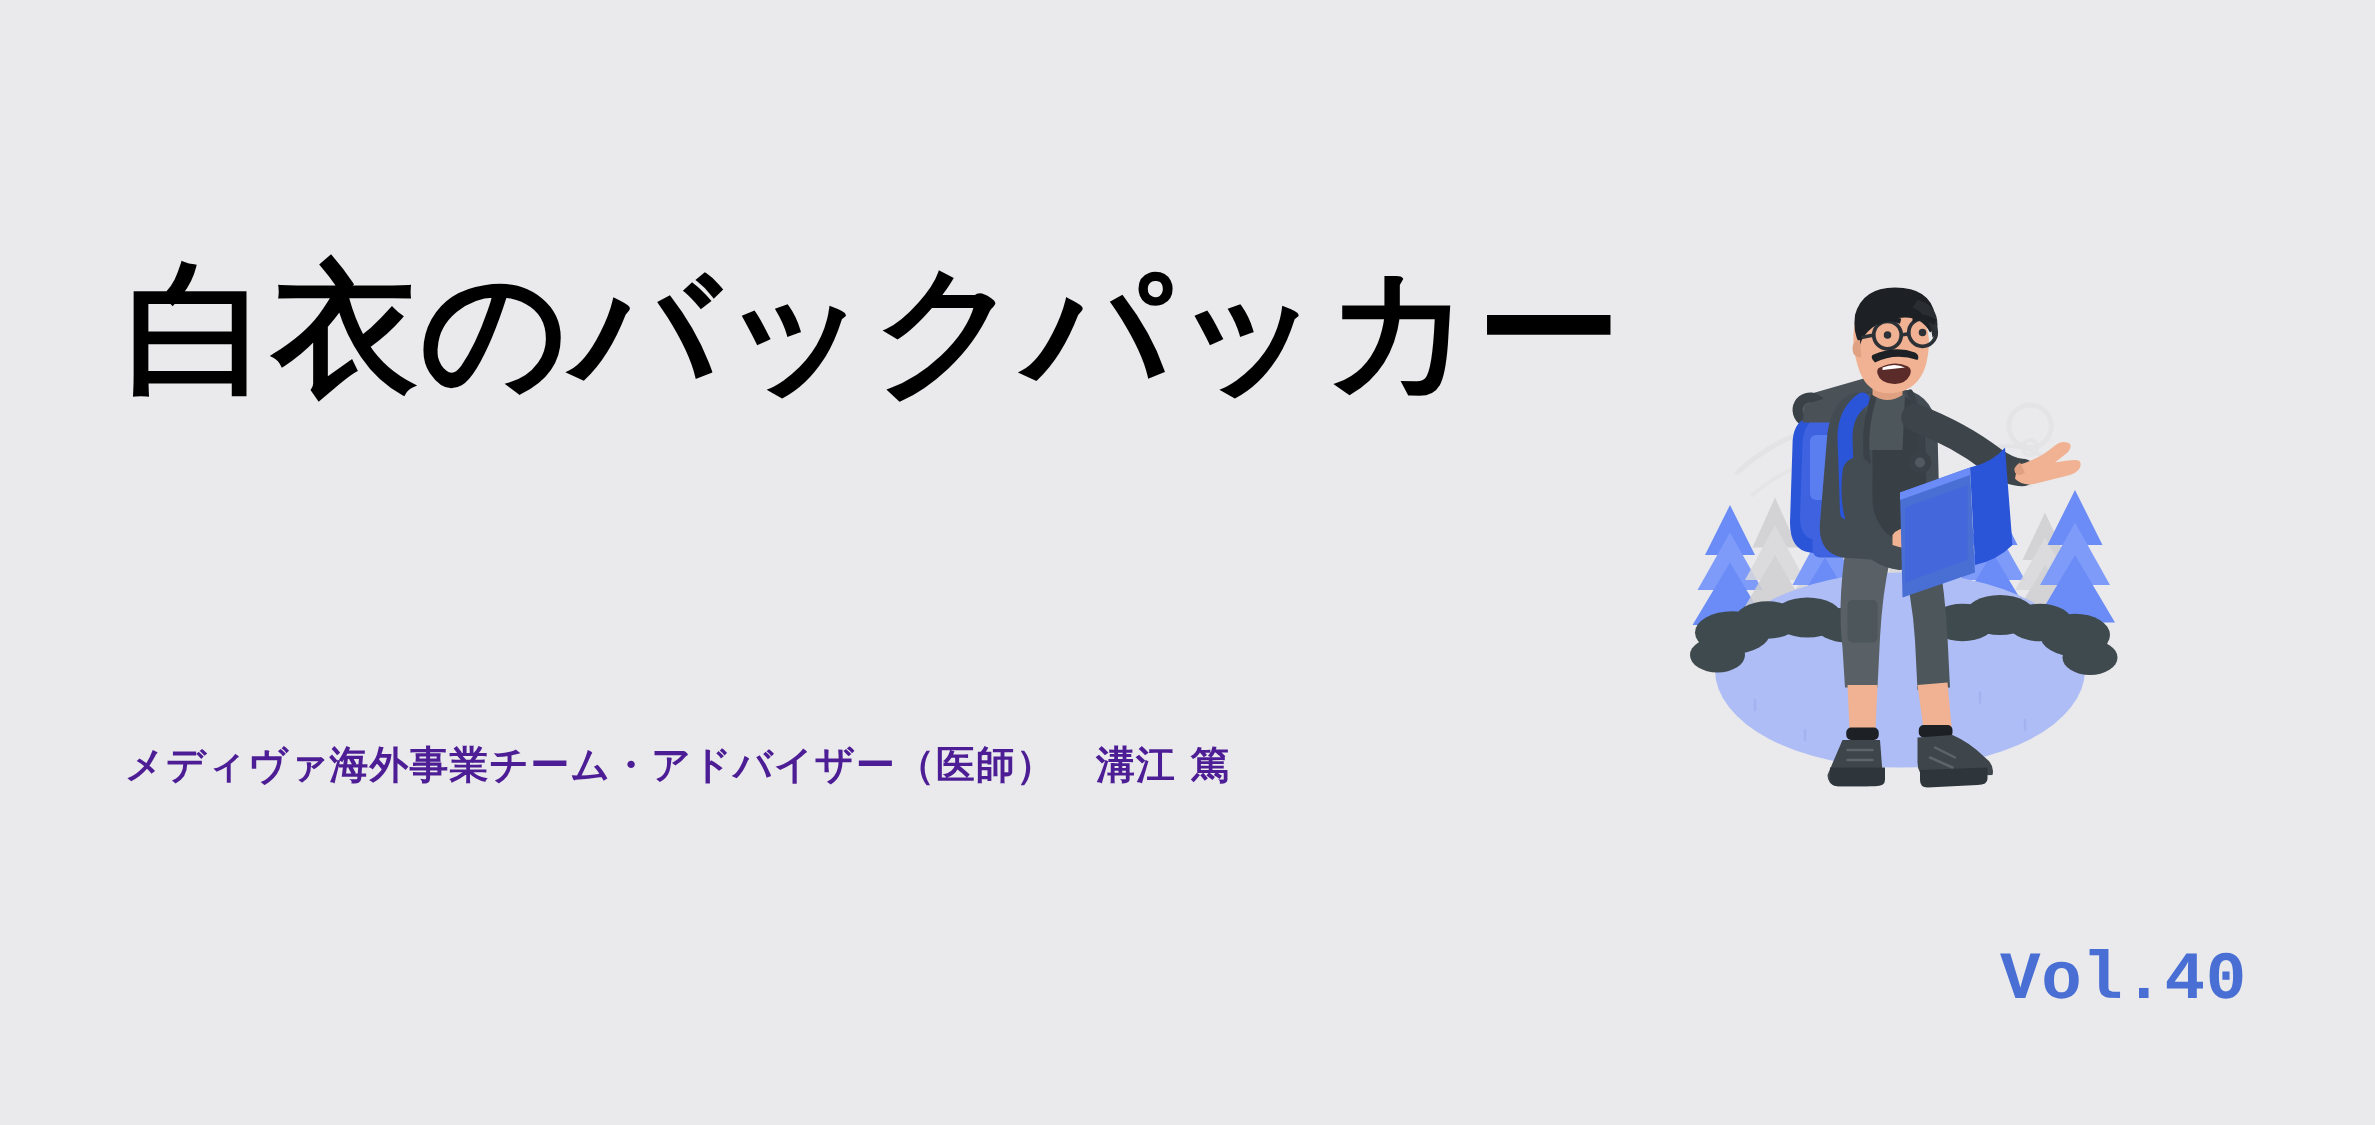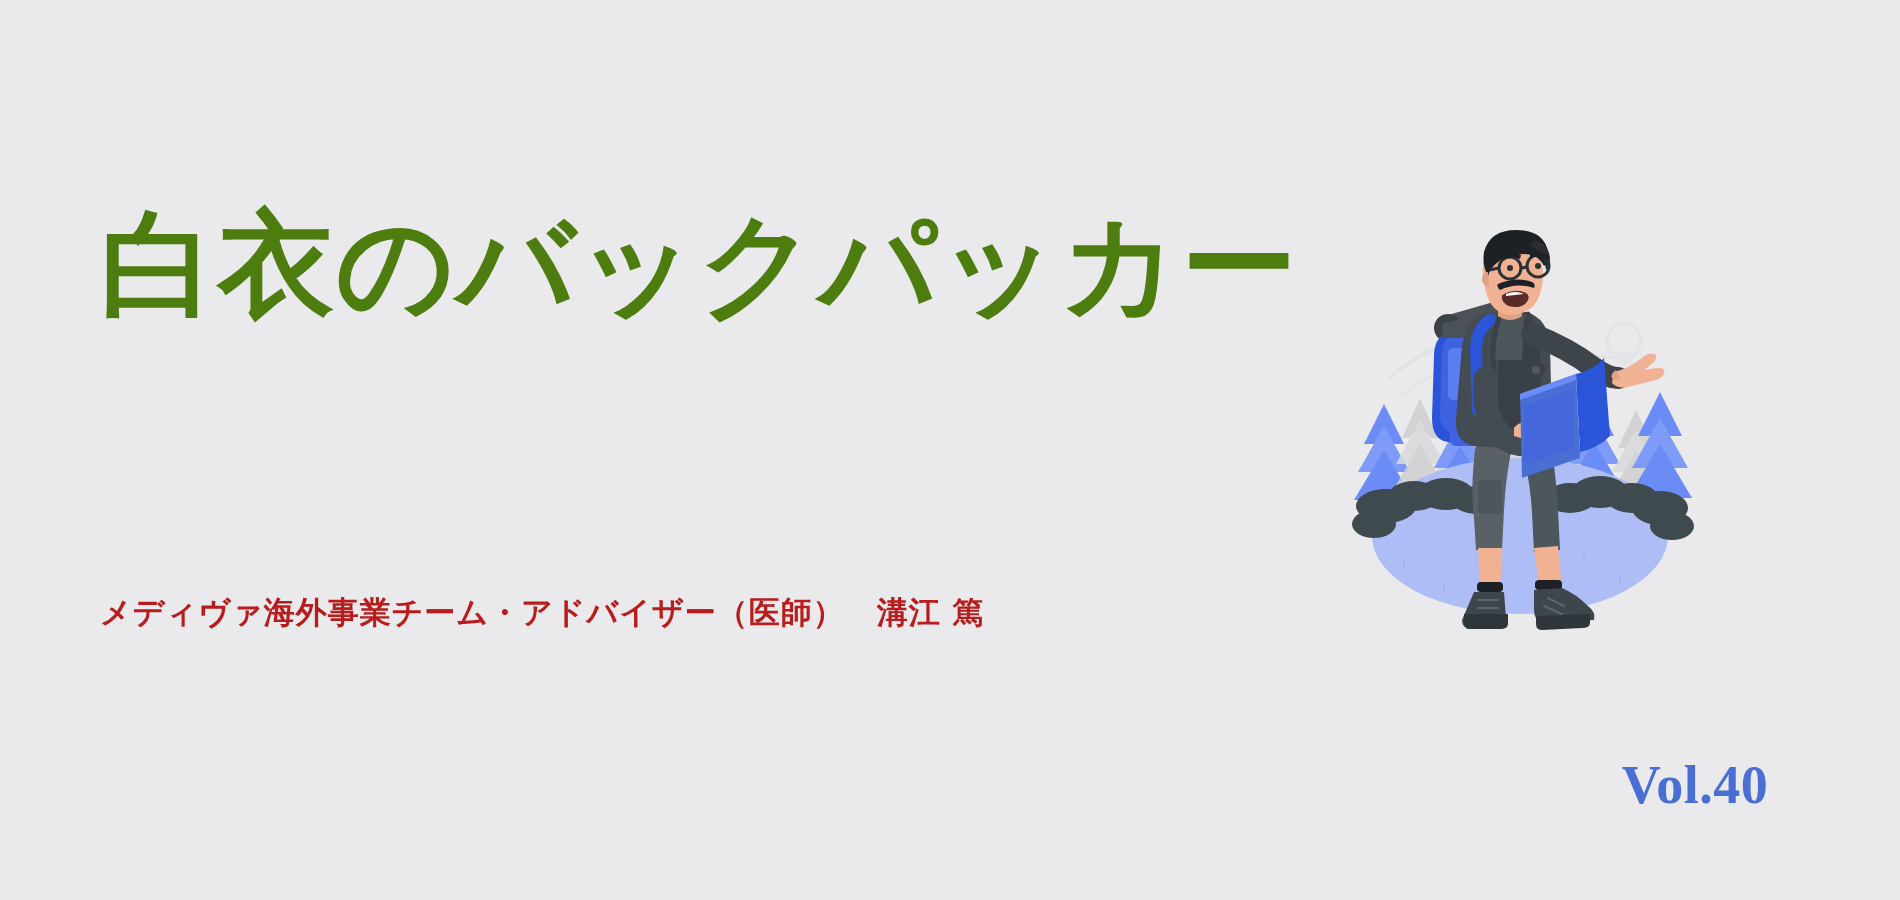--- a/index.html
+++ b/index.html
@@ -17,48 +17,48 @@
   }
 
   
   #headline {
     position: absolute;
     left: 100px;
     top: 195px;
     width: 1200px;
   }
   .title-line {
-    color: #4d7c0f;
+    color: #000000;
     font-family: "DejaVu Serif", "Liberation Serif", serif;
     font-weight: 700;
     font-size: 116px;
     line-height: 138px;
     letter-spacing: 2px;
     white-space: nowrap;
   }
   #byline {
     position: absolute;
     left: 100px;
     top: 592px;
-    color: #b91c1c;
+    color: #4c1d95;
     font-family: "DejaVu Serif", "Liberation Serif", serif;
     font-weight: 700;
     font-size: 31px;
     line-height: 40px;
     letter-spacing: 1px;
     white-space: nowrap;
   }
   #volume {
     position: absolute;
     left: 1600px;
     top: 752px;
     width: 190px;
     text-align: center;
     color: #4a6fd4;
-    font-family: Liberation Serif, serif;
+    font-family: Liberation Mono, monospace;
     font-weight: 700;
     font-size: 54px;
     line-height: 66px;
     letter-spacing: 0.5px;
   }
 
   
   #illustration {
     position: absolute;
     left: 1338px;

